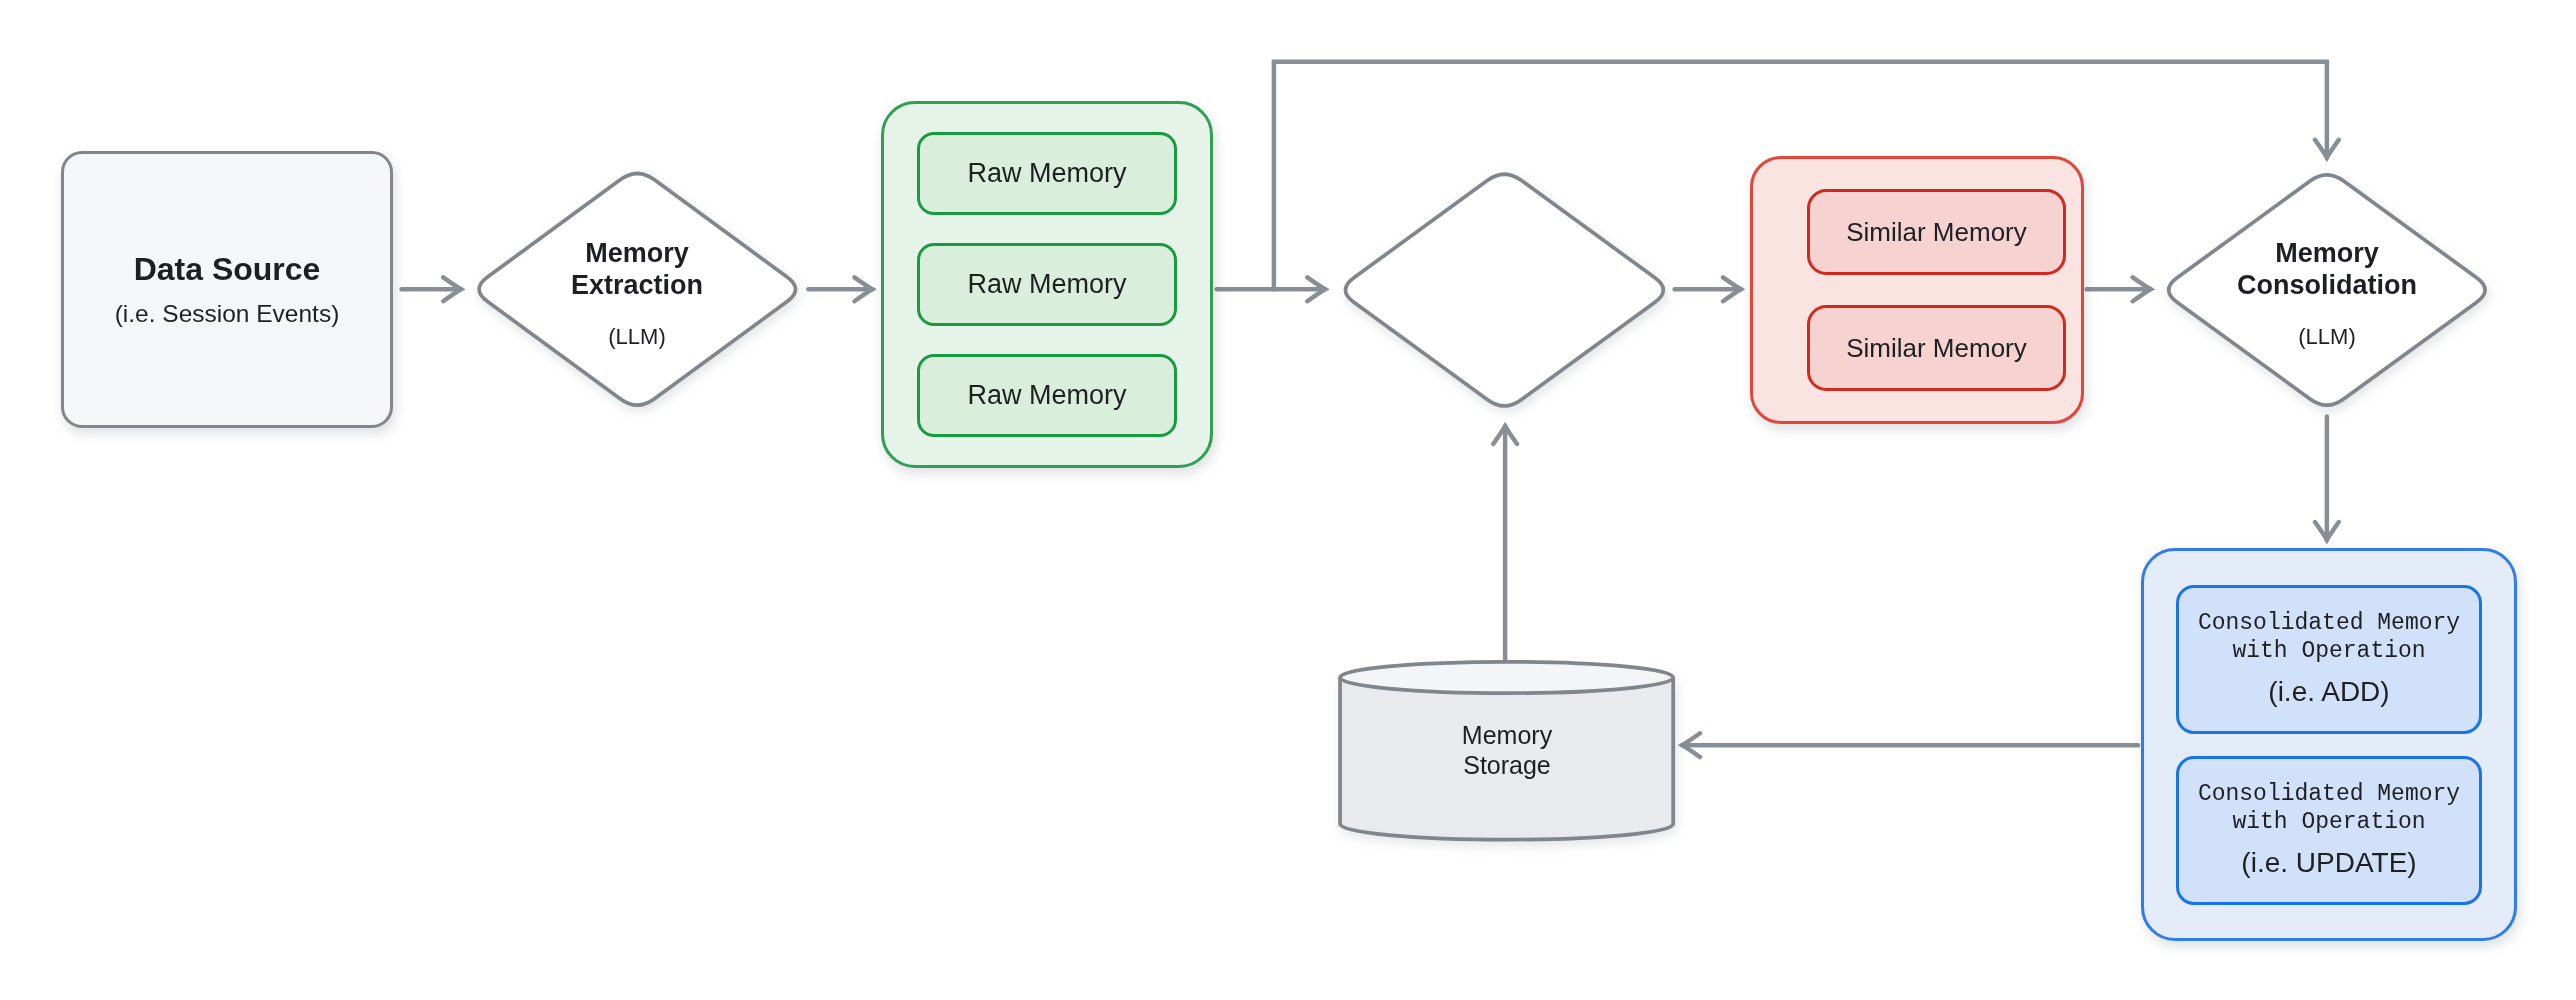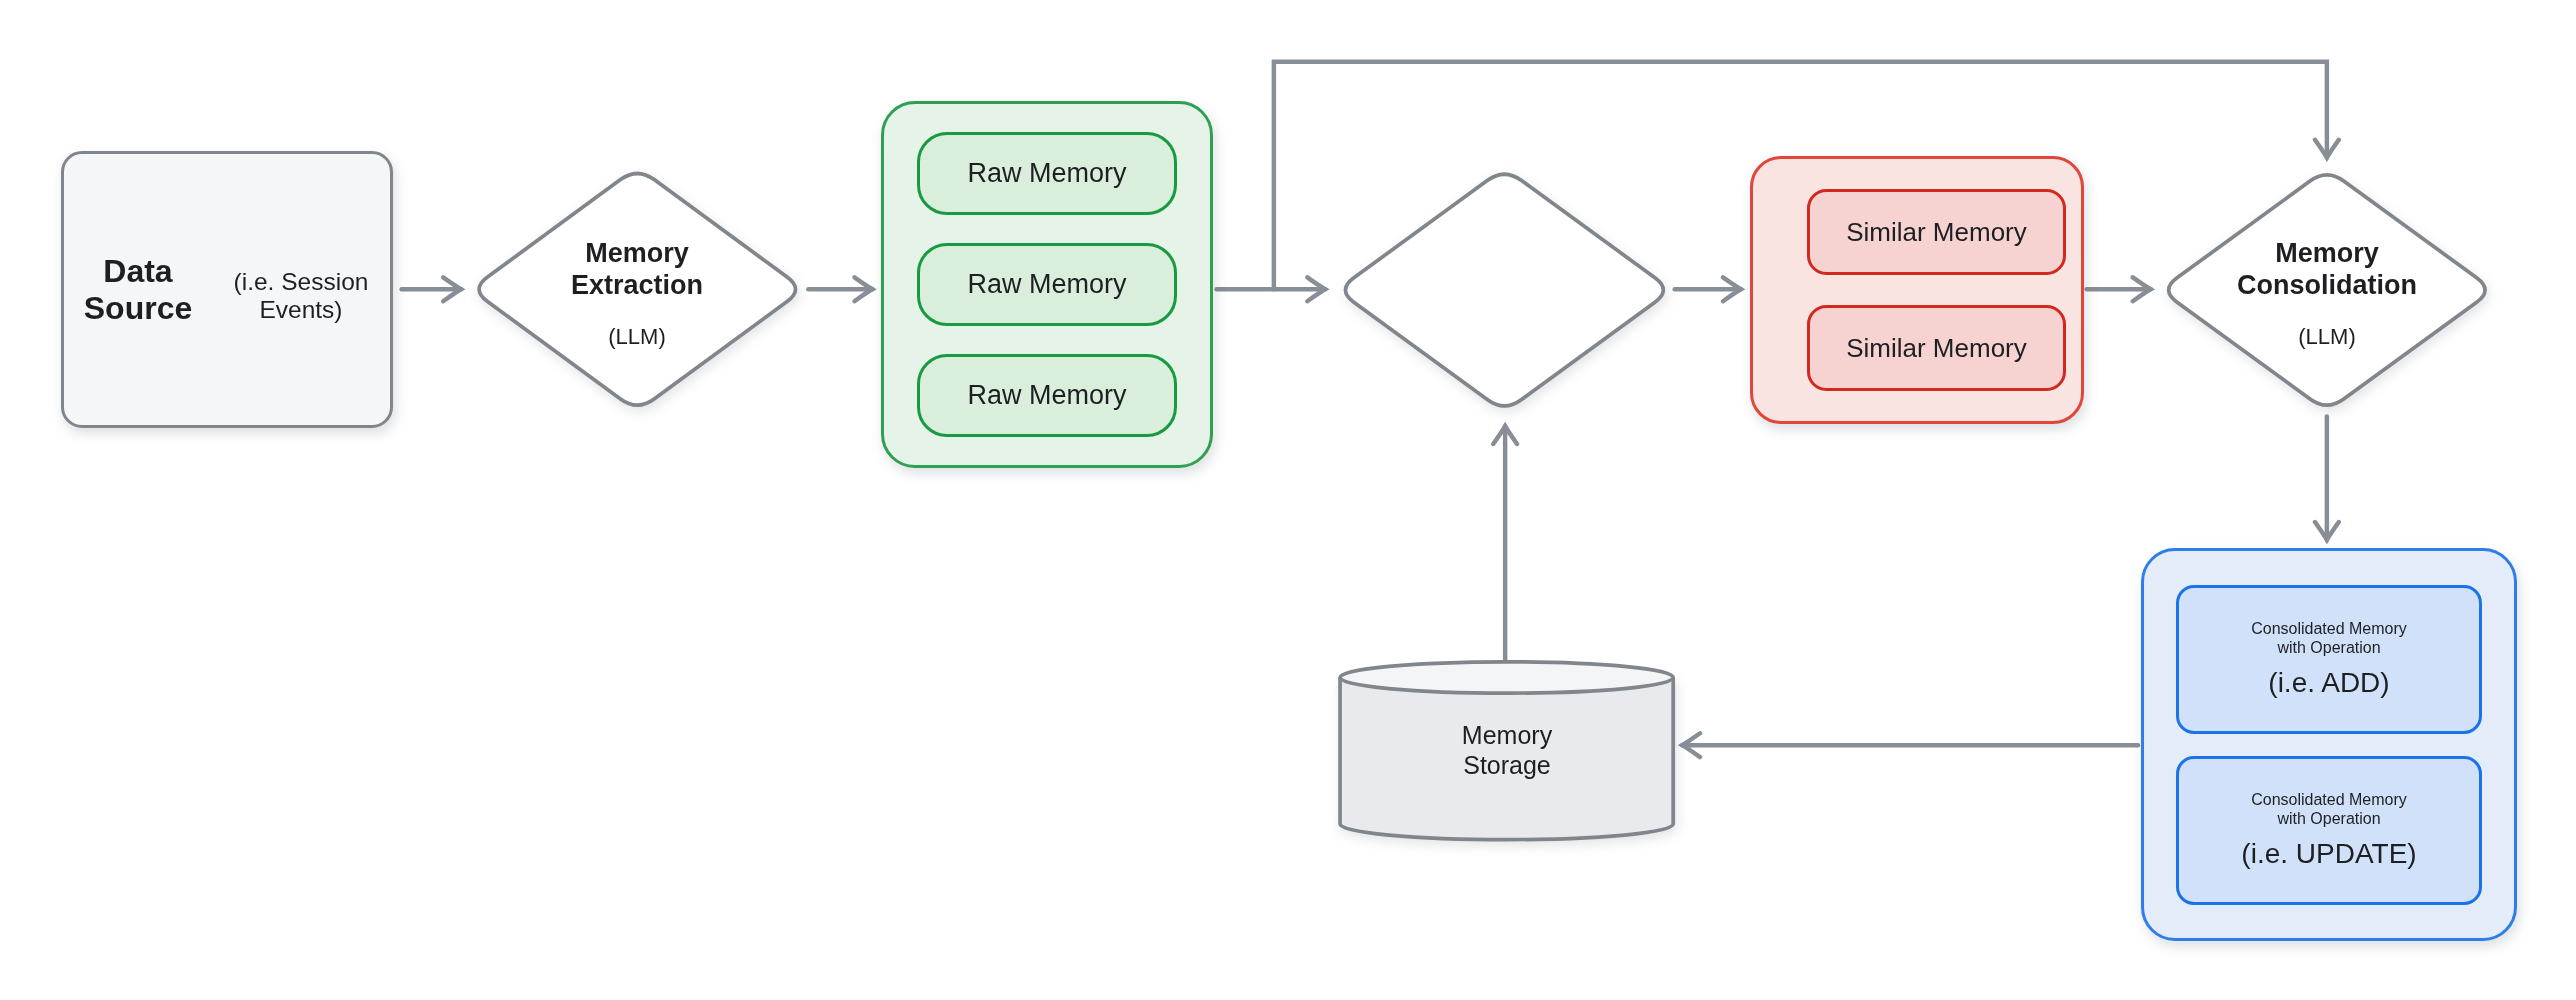--- a/index.html
+++ b/index.html
@@ -11,21 +11,21 @@
     color:var(--text,#1d1f23);
     overflow:hidden;
   }
   .edge-layer{position:absolute;left:0;top:0;}
   .connector{fill:none;stroke:var(--line-gray,#888e95);stroke-width:6;stroke-linecap:round;stroke-linejoin:miter;}
   .arrowhead{fill:none;stroke:var(--line-gray,#888e95);stroke-width:6;stroke-linecap:round;}
   .diamond{fill:#ffffff;stroke:var(--node-border-gray,#80868b);stroke-width:5;filter:drop-shadow(3px 6px 8px rgba(95,105,118,.18));}
   .cyl-body{fill:var(--cyl-fill,#e8eaed);stroke:var(--node-border-gray,#80868b);stroke-width:5;filter:drop-shadow(3px 6px 8px rgba(95,105,118,.18));}
   .cyl-rim{fill:var(--cyl-rim-fill,#f4f5f7);stroke:var(--node-border-gray,#80868b);stroke-width:5;}
 
-  .node{position:absolute;box-sizing:border-box;display:flex;align-items:center;justify-content:center;text-align:center;}
+  .node{position:absolute;box-sizing:border-box;display:flex;flex-direction:column;align-items:center;justify-content:center;text-align:right;}
   .shadow{box-shadow:2.2px 5.2px 12px rgba(95,105,118,.20);}
 
   .gray-box{
     left:61px;top:151px;width:332px;height:277px;
     background:var(--node-fill-gray,#f5f6f8);
     border:3.7px solid var(--node-border-gray,#80868b);
     border-radius:21px;
   }
   .gray-box .node-title{font-size:32px;font-weight:700;line-height:1.15;}
   .gray-box .node-subtitle{font-size:24.5px;font-weight:400;margin-top:12px;}
@@ -34,21 +34,21 @@
   .green-container{
     left:881px;top:101px;width:332px;height:367px;
     background:var(--green-fill,#e6f3e8);
     border:3px solid var(--green-border,#2fa052);
     border-radius:34px;
   }
   .green-box{
     box-sizing:border-box;width:260px;height:83px;
     background:var(--green-inner-fill,#d9efdc);
     border:3.7px solid var(--green-inner-border,#189a41);
-    border-radius:30px;
+    border-radius:17px;
     display:flex;align-items:center;justify-content:center;
     font-size:27px;font-weight:500;
   }
   .red-container{
     left:1750px;top:156px;width:334px;height:268px;
     background:var(--red-fill,#f9e4e2);
     border:3px solid var(--red-border,#e0473a);
     border-radius:31px;
   }
   .red-box{
@@ -67,21 +67,21 @@
     justify-content:center;gap:22px;
   }
   .blue-box{
     box-sizing:border-box;width:306px;height:149px;
     background:var(--blue-inner-fill,#d0e1f9);
     border:3.7px solid var(--blue-inner-border,#1a73e8);
     border-radius:18px;
     display:flex;flex-direction:column;align-items:center;justify-content:center;
     text-align:center;
   }
-  .blue-box .bb-title{font-size:16px;font-weight:500;line-height:1.2;white-space:pre-line;}
+  .blue-box .bb-title{font-size:23px;font-weight:500;line-height:1.2;white-space:pre-line;font-family:Liberation Mono, monospace;}
   .blue-box .bb-subtitle{font-size:28px;font-weight:400;margin-top:10.4px;}
 
   .float-label{
     position:absolute;transform:translate(-50%,-50%);
     text-align:center;white-space:pre-line;
   }
   .dl-title{font-size:27px;font-weight:700;line-height:1.18;white-space:pre-line;}
   .dl-title.medium{font-weight:500;line-height:1.2;}
   .dl-sub{font-size:22px;font-weight:400;margin-top:8px;}
   .storage-title{font-size:25px;font-weight:500;line-height:1.2;white-space:pre-line;}

